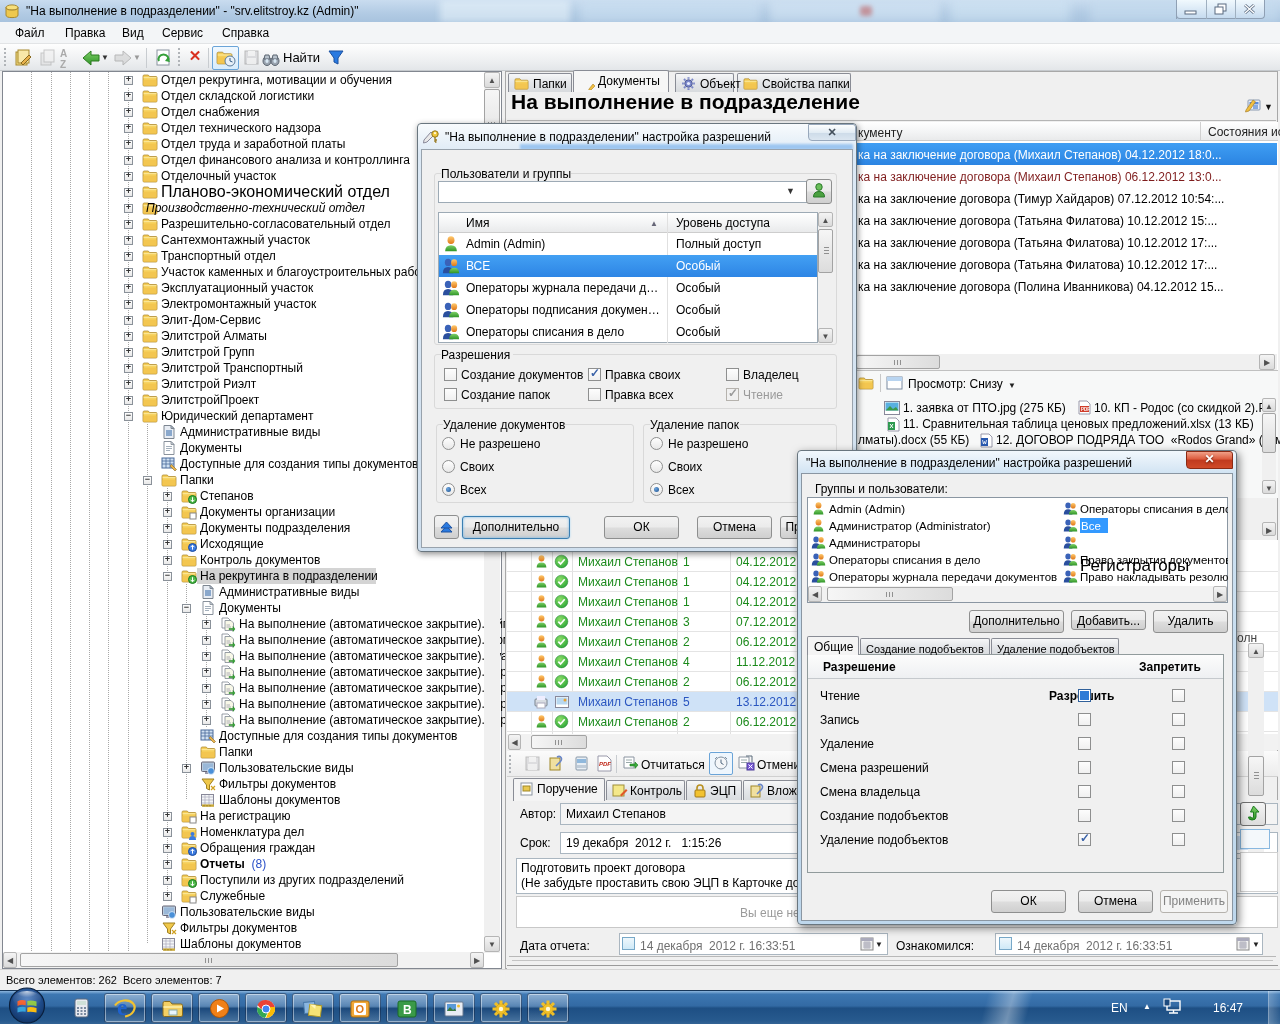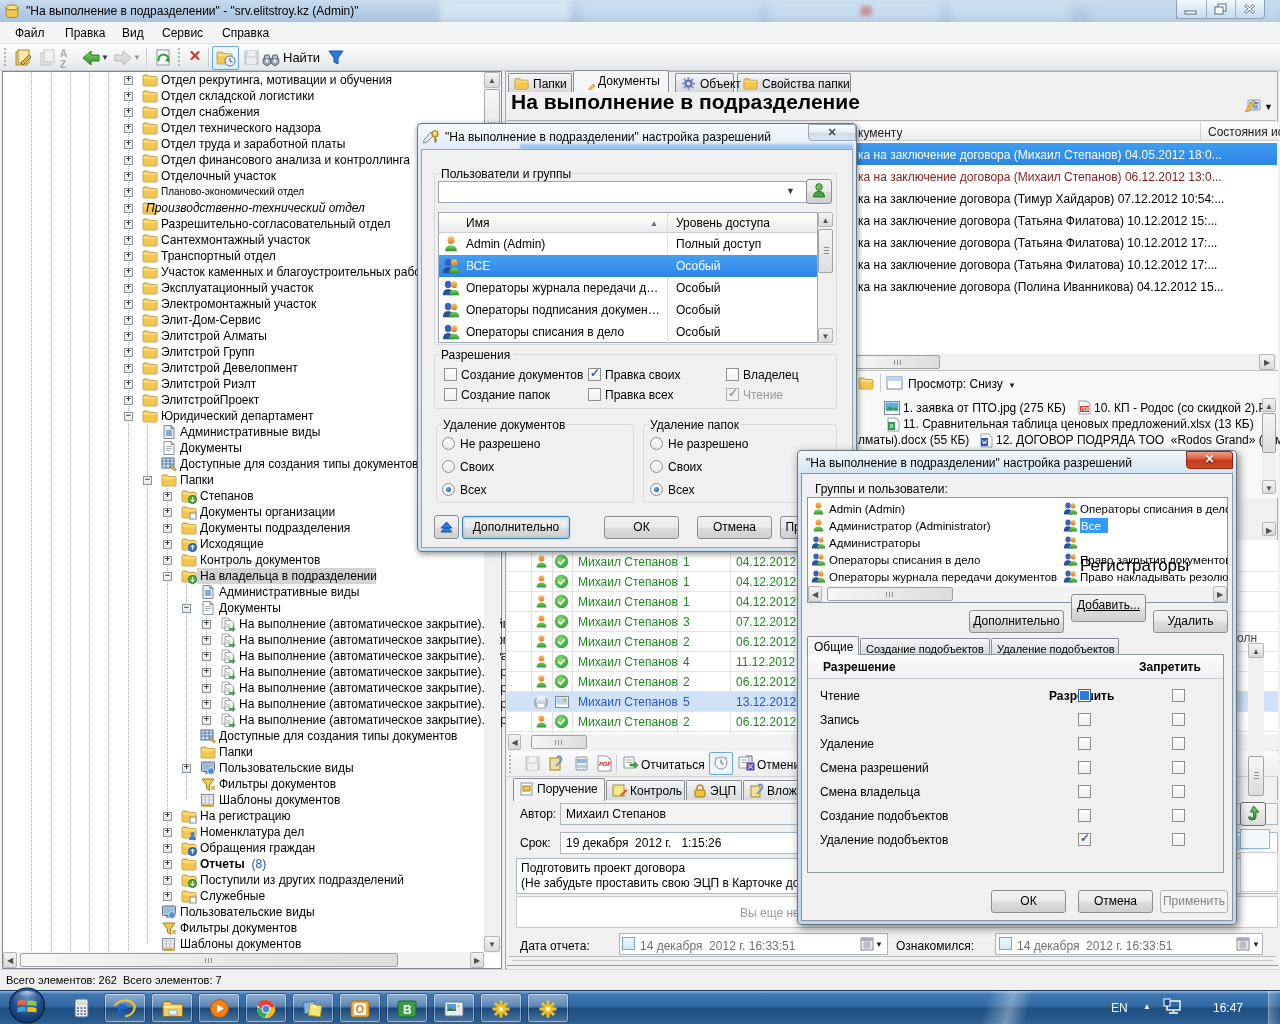--- a/index.html
+++ b/index.html
@@ -217,21 +217,21 @@
     <div class="a tx" style="left:161px;top:152px;height:16px;font-size:12px;">Отдел финансового анализа и контроллинга</div>
     <div class="a ex" style="left:124px;top:172px;width:9px;height:9px;">+</div>
     <svg class="a" style="left:142px;top:168px;" width="16" height="16">
       <use href="#folder"></use>
     </svg>
     <div class="a tx" style="left:161px;top:168px;height:16px;font-size:12px;">Отделочный участок</div>
     <div class="a ex" style="left:124px;top:188px;width:9px;height:9px;">+</div>
     <svg class="a" style="left:142px;top:184px;" width="16" height="16">
       <use href="#folder"></use>
     </svg>
-    <div class="a tx" style="left:161px;top:184px;height:16px;font-size:10px;">Планово-экономический отдел</div>
+    <div class="a tx" style="left:161px;top:184px;height:16px;font-size:16px;">Планово-экономический отдел</div>
     <div class="a ex" style="left:124px;top:204px;width:9px;height:9px;">+</div>
     <svg class="a" style="left:142px;top:200px;" width="16" height="16">
       <use href="#folder"></use>
     </svg>
     <div class="a tx" style="left:146px;top:200px;height:16px;font-size:12px;font-style:italic;">Производственно-технический отдел</div>
     <div class="a ex" style="left:124px;top:220px;width:9px;height:9px;">+</div>
     <svg class="a" style="left:142px;top:216px;" width="16" height="16">
       <use href="#folder"></use>
     </svg>
     <div class="a tx" style="left:161px;top:216px;height:16px;font-size:12px;">Разрешительно-согласовательный отдел</div>
@@ -272,21 +272,21 @@
     <div class="a tx" style="left:161px;top:328px;height:16px;font-size:12px;">Элитстрой Алматы</div>
     <div class="a ex" style="left:124px;top:348px;width:9px;height:9px;">+</div>
     <svg class="a" style="left:142px;top:344px;" width="16" height="16">
       <use href="#folder"></use>
     </svg>
     <div class="a tx" style="left:161px;top:344px;height:16px;font-size:12px;">Элитстрой Групп</div>
     <div class="a ex" style="left:124px;top:364px;width:9px;height:9px;">+</div>
     <svg class="a" style="left:142px;top:360px;" width="16" height="16">
       <use href="#folder"></use>
     </svg>
-    <div class="a tx" style="left:161px;top:360px;height:16px;font-size:12px;">Элитстрой Девелопмент</div>
+    <div class="a tx" style="left:161px;top:360px;height:16px;font-size:12px;">Элитстрой Транспортный</div>
     <div class="a ex" style="left:124px;top:380px;width:9px;height:9px;">+</div>
     <svg class="a" style="left:142px;top:376px;" width="16" height="16">
       <use href="#folder"></use>
     </svg>
     <div class="a tx" style="left:161px;top:376px;height:16px;font-size:12px;">Элитстрой Риэлт</div>
     <div class="a ex" style="left:124px;top:396px;width:9px;height:9px;">+</div>
     <svg class="a" style="left:142px;top:392px;" width="16" height="16">
       <use href="#folder"></use>
     </svg>
     <div class="a tx" style="left:161px;top:392px;height:16px;font-size:12px;">ЭлитстройПроект</div>
@@ -354,21 +354,21 @@
     <div class="a tx" style="left:200px;top:552px;height:16px;font-size:12px;">Контроль документов</div>
     <div class="a ex" style="left:163px;top:572px;width:9px;height:9px;">−</div>
     <svg class="a" style="left:181px;top:568px;" width="16" height="16">
       <use href="#folder"></use>
     </svg>
     <svg class="a" style="left:188px;top:575px" width="9" height="9">
       <circle cx="4.5" cy="4.5" r="4" fill="#4db848" stroke="#1a7a1e"></circle>
       <path d="M4.5 2.2 L4.5 6.6 M2.6 4.8 L4.5 6.8 L6.4 4.8" stroke="#fff" stroke-width="1" fill="none"></path>
     </svg>
     <div class="a" style="left:197px;top:568px;width:179px;height:16px;background:#d4d4d4;"></div>
-    <div class="a tx" style="left:200px;top:568px;height:16px;font-size:12px;">На владельца в подразделении</div>
+    <div class="a tx" style="left:200px;top:568px;height:16px;font-size:12px;">На рекрутинга в подразделении</div>
     <svg class="a" style="left:200px;top:584px" width="16" height="16">
       <path d="M3 1.5 L10 1.5 L13 4.5 L13 14.5 L3 14.5Z" fill="#e8edf4" stroke="#7d8691"></path>
       <path d="M10 1.5 L10 4.5 L13 4.5Z" fill="#b8c4d4" stroke="#7d8691"></path>
       <rect x="5" y="6" width="6" height="6" fill="#8aa8cc"></rect>
     </svg>
     <div class="a tx" style="left:219px;top:584px;height:16px;font-size:12px;">Административные виды</div>
     <div class="a ex" style="left:182px;top:604px;width:9px;height:9px;">−</div>
     <svg class="a" style="left:200px;top:600px;" width="16" height="16">
       <use href="#pg"></use>
     </svg>
@@ -566,21 +566,21 @@
       <rect x="10" y="9" width="5" height="4" fill="#88aae0"></rect>
       <path d="M3 14 L10 4 L12.5 5.8 L6 15 L2.5 16Z" fill="#f2c040" stroke="#a8802a" stroke-width="0.7"></path>
     </svg>
     <div class="a" style="left:1264px;top:102px;width:10px;height:10px;color:#111;font-size:9px;">▼</div>
     <div class="a" style="left:507px;top:122px;width:771px;height:248px;background:#fff;"></div>
     <div class="a hdr" style="left:507px;top:122px;width:771px;height:19px;"></div>
     <div class="a tx" style="left:858px;top:125px;height:15px;color:#222;">кументу</div>
     <div class="a" style="left:1200px;top:122px;width:1px;height:19px;background:#d0d0d0;"></div>
     <div class="a tx" style="left:1208px;top:124px;height:15px;color:#222;">Состояния ис</div>
     <div class="a" style="left:507px;top:143px;width:770px;height:22px;background:linear-gradient(#3f9ef3,#2b84e2);"></div>
-    <div class="a tx" style="left:858px;top:147px;height:15px;color:#fff;font-size:12px;">ка на заключение договора (Михаил Степанов) 04.05.2012 18:0...</div>
+    <div class="a tx" style="left:858px;top:147px;height:15px;color:#fff;font-size:12px;">ка на заключение договора (Михаил Степанов) 04.12.2012 18:0...</div>
     <div class="a tx" style="left:858px;top:169px;height:15px;color:#7f1d1d;font-size:12px;">ка на заключение договора (Михаил Степанов) 06.12.2012 13:0...</div>
     <div class="a tx" style="left:858px;top:191px;height:15px;color:#000;font-size:12px;">ка на заключение договора (Тимур Хайдаров) 07.12.2012 10:54:...</div>
     <div class="a tx" style="left:858px;top:213px;height:15px;color:#000;font-size:12px;">ка на заключение договора (Татьяна Филатова) 10.12.2012 15:...</div>
     <div class="a tx" style="left:858px;top:235px;height:15px;color:#000;font-size:12px;">ка на заключение договора (Татьяна Филатова) 10.12.2012 17:...</div>
     <div class="a tx" style="left:858px;top:257px;height:15px;color:#000;font-size:12px;">ка на заключение договора (Татьяна Филатова) 10.12.2012 17:...</div>
     <div class="a tx" style="left:858px;top:279px;height:15px;color:#000;font-size:12px;">ка на заключение договора (Полина Иванникова) 04.12.2012 15...</div>
     <div class="a" style="left:507px;top:354px;width:770px;height:16px;background:#f0f0f0;"></div>
     <div class="a sbhh grip3" style="left:856px;top:355px;width:84px;height:14px;"></div>
     <div class="a sba" style="left:1259px;top:354px;width:16px;height:16px;">▶</div>
     <div class="a" style="left:507px;top:370px;width:771px;height:128px;background:#f7f8f8;border-top:1px solid #c0c0c0;"></div>
@@ -980,21 +980,21 @@
     <div class="a tx" style="left:1080px;top:552px;width:148px;height:16px;z-index:21;font-size:11.5px;overflow:hidden;">Право закрытия документов</div>
     <svg class="a" style="left:1063px;top:569px;z-index:21;" width="15" height="15">
       <use href="#pers2"></use>
     </svg>
     <div class="a tx" style="left:1080px;top:569px;width:148px;height:16px;z-index:21;font-size:11.5px;overflow:hidden;">Право накладывать резолюц</div>
     <div class="a" style="left:808px;top:586px;width:419px;height:16px;z-index:21;background:#f2f2f2;"></div>
     <div class="a sba" style="left:808px;top:586px;width:14px;height:16px;z-index:21;">◀</div>
     <div class="a sba" style="left:1213px;top:586px;width:14px;height:16px;z-index:21;">▶</div>
     <div class="a sbhh grip3" style="left:827px;top:587px;width:126px;height:14px;z-index:21;"></div>
     <div class="a btn" style="left:969px;top:610px;width:95px;height:23px;z-index:21;line-height:21px;">Дополнительно</div>
-    <div class="a btn" style="left:1071px;top:594px;width:75px;height:28px;z-index:21;line-height:21px;text-decoration:underline;">Добавить...</div>
+    <div class="a btn" style="left:1071px;top:610px;width:75px;height:20px;z-index:21;line-height:21px;">Добавить...</div>
     <div class="a btn" style="left:1153px;top:610px;width:75px;height:23px;z-index:21;line-height:21px;">Удалить</div>
     <div class="a tab sel" style="left:807px;top:636px;width:52px;height:19px;z-index:21;background:#f4f4f4;z-index:22;"></div>
     <div class="a tx" style="left:814px;top:639px;height:16px;z-index:23;">Общие</div>
     <div class="a tab" style="left:860px;top:638px;width:130px;height:17px;z-index:21;"></div>
     <div class="a tx" style="left:866px;top:641px;height:14px;z-index:23;font-size:11px;">Создание подобъектов</div>
     <div class="a tab" style="left:991px;top:638px;width:128px;height:17px;z-index:21;"></div>
     <div class="a tx" style="left:997px;top:641px;height:14px;z-index:23;font-size:11px;">Удаление подобъектов</div>
     <div class="a" style="left:807px;top:654px;width:417px;height:219px;z-index:21;background:#f0f0f0;border:1px solid #919b9c;"></div>
     <div class="a" style="left:808px;top:655px;width:415px;height:24px;z-index:21;background:linear-gradient(#fcfcfc,#eef0f2);border-bottom:1px solid #c5c9cd;"></div>
     <div class="a tx" style="left:823px;top:659px;height:16px;z-index:21;font-weight:bold;">Разрешение</div>

